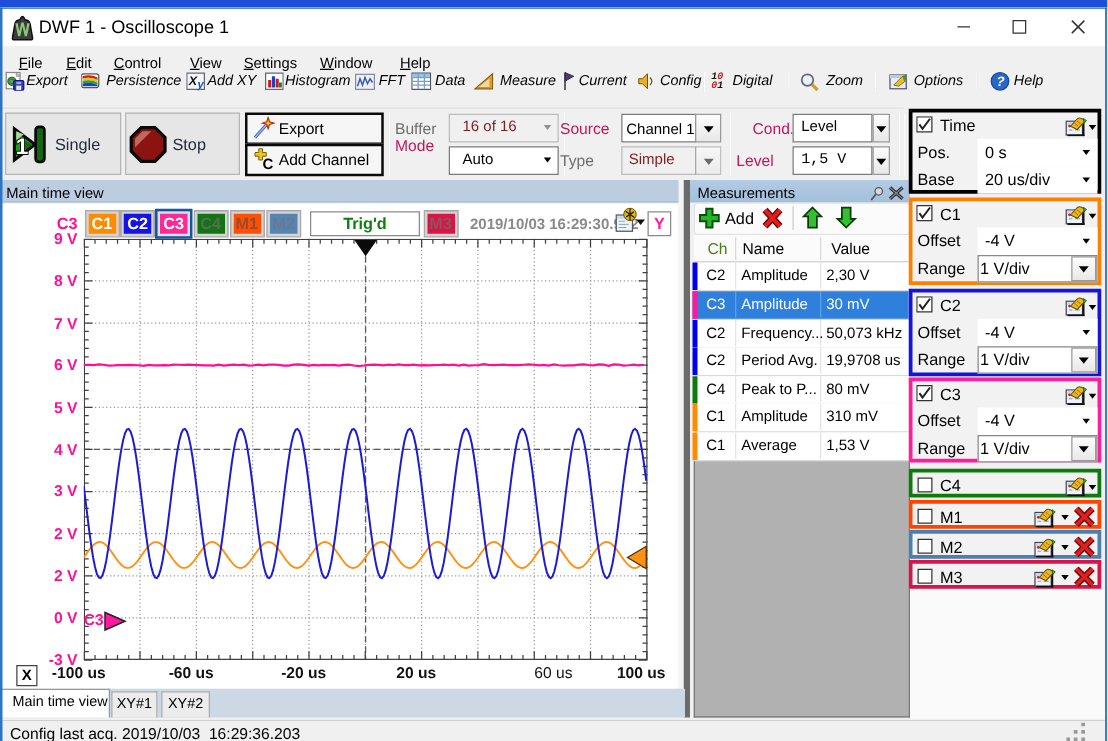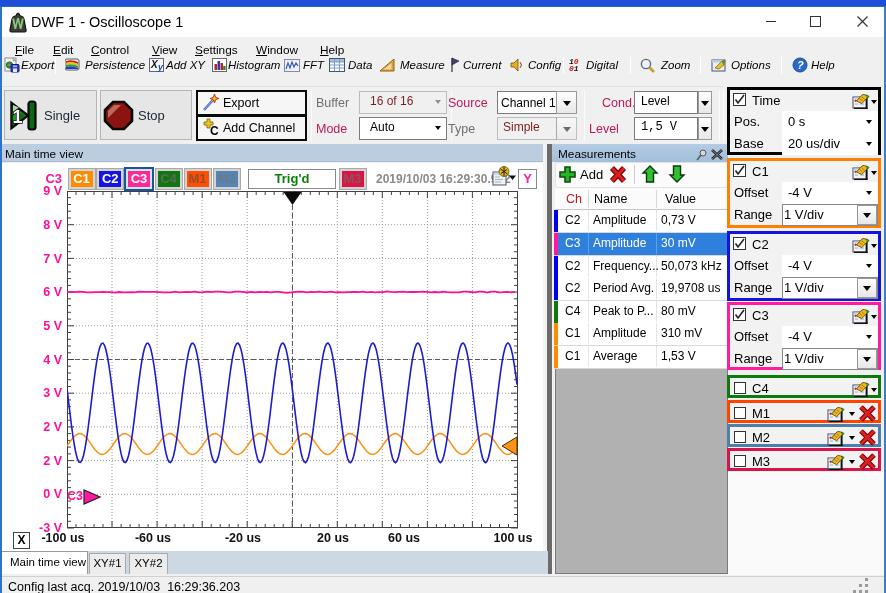--- a/index.html
+++ b/index.html
@@ -172,21 +172,21 @@
         <path d="M5 1 L8 1 L8 4 L11 4 L11 7 L8 7 L8 10 L5 10 L5 7 L2 7 L2 4 L5 4 Z" fill="#e8c818" stroke="#806008" stroke-width="0.8"></path>
         <text x="8" y="17" font-size="12" font-weight="bold" font-family="Liberation Sans" fill="#000">C</text>
       </svg>
 <div class="abs" style="left:223px;top:115px;font-size:12.5px;color:#000;">Add Channel</div>
 <div class="abs" style="left:311px;top:84px;width:1px;height:51px;background:#d5d5d5;border-right:1px solid #fbfbfb;"></div>
 <div class="grouplbl" style="left:316px;top:90px;color:#6e6e6e;">Buffer</div>
 <div class="combo dis" style="left:359px;top:85px;width:88px;height:23px;">
         <span class="txt" style="left:10px;">16 of 16</span>
         <span class="arrowflat"></span>
       </div>
-<div class="grouplbl" style="left:316px;top:116px;">Mode</div>
+<div class="grouplbl" style="left:316px;top:104px;">Mode</div>
 <div class="combo" style="left:359px;top:111px;width:88px;height:23px;">
         <span class="txt" style="left:10px;">Auto</span>
         <span class="arrowflat"></span>
       </div>
 <div class="abs" style="left:451px;top:84px;width:1px;height:51px;background:#d5d5d5;border-right:1px solid #fbfbfb;"></div>
 <div class="grouplbl" style="left:448px;top:90px;">Source</div>
 <div class="combo" style="left:497px;top:85px;width:60px;height:23px;">
         <span class="txt" style="left:3px;top:4px;">Channel 1</span>
       </div>
 <div class="arrbtn" style="left:556px;top:85px;width:21px;height:23px;"></div>
@@ -242,21 +242,21 @@
       <div class="abs" style="left:20px;top:347px;width:42px;text-align:right;font-weight:bold;font-size:12.5px;color:#ff0f96;">4 V</div>
       <div class="abs" style="left:20px;top:380px;width:42px;text-align:right;font-weight:bold;font-size:12.5px;color:#ff0f96;">3 V</div>
       <div class="abs" style="left:20px;top:414px;width:42px;text-align:right;font-weight:bold;font-size:12.5px;color:#ff0f96;">2 V</div>
       <div class="abs" style="left:20px;top:448px;width:42px;text-align:right;font-weight:bold;font-size:12.5px;color:#ff0f96;">2 V</div>
       <div class="abs" style="left:20px;top:481px;width:42px;text-align:right;font-weight:bold;font-size:12.5px;color:#ff0f96;">0 V</div>
       <div class="abs" style="left:20px;top:515px;width:42px;text-align:right;font-weight:bold;font-size:12.5px;color:#ff0f96;">-3 V</div>
       <div class="abs" style="left:28px;top:525px;width:70px;text-align:center;font-weight:bold;font-size:12.5px;color:#111;">-100 us</div>
       <div class="abs" style="left:118px;top:525px;width:70px;text-align:center;font-weight:bold;font-size:12.5px;color:#111;">-60 us</div>
       <div class="abs" style="left:208px;top:525px;width:70px;text-align:center;font-weight:bold;font-size:12.5px;color:#111;">-20 us</div>
       <div class="abs" style="left:298px;top:525px;width:70px;text-align:center;font-weight:bold;font-size:12.5px;color:#111;">20 us</div>
-      <div class="abs" style="left:388px;top:525px;width:70px;text-align:left;font-weight:bold;font-size:12.5px;color:#111;">60 us</div>
+      <div class="abs" style="left:388px;top:525px;width:70px;text-align:right;font-weight:normal;font-size:12.5px;color:#111;">60 us</div>
       <div class="abs" style="left:478px;top:525px;width:70px;text-align:center;font-weight:bold;font-size:12.5px;color:#111;">100 us</div>
 <div class="abs" style="left:13px;top:526px;width:17px;height:17px;border:1px solid #444;text-align:center;font-weight:bold;font-size:12px;line-height:15px;color:#000;">X</div>
 <svg class="abs" style="left:67px;top:185px;" width="452" height="338" viewBox="0 0 452 338">
 <g class="gg">
           <path d="M45.0 0 V337" class="gdot"></path>
           <path d="M90.1 0 V337" class="gdot"></path>
           <path d="M135.1 0 V337" class="gdot"></path>
           <path d="M180.2 0 V337" class="gdot"></path>
           <path d="M225.2 0 V337" class="gdot"></path>
           <path d="M270.3 0 V337" class="gdot"></path>
@@ -312,32 +312,32 @@
         <path d="M4 3 L16 16 M16 3 L4 16" stroke="#e02020" stroke-width="3"></path>
       </svg>
 <div class="abs" style="left:634px;top:159px;width:1px;height:19px;background:#ccc;"></div>
 <svg class="abs" style="left:641px;top:158px;" width="18" height="21">
         <path d="M9 2 L16 9 L12.5 9 L12.5 18 L5.5 18 L5.5 9 L2 9 Z" fill="#30c030" stroke="#0a3a0a" stroke-width="1.4"></path>
       </svg>
 <svg class="abs" style="left:668px;top:158px;" width="18" height="21">
         <path d="M9 18 L16 11 L12.5 11 L12.5 2 L5.5 2 L5.5 11 L2 11 Z" fill="#30c030" stroke="#0a3a0a" stroke-width="1.4"></path>
       </svg>
 <div class="abs" style="left:555px;top:182px;width:173px;height:22px;background:#fbfbfb;border-bottom:1px solid #c6c6c6;"></div>
-<div class="abs" style="left:566px;top:186px;font-size:12.5px;color:#b91c1c;">Ch</div>
+<div class="abs" style="left:566px;top:186px;font-size:12.5px;color:#4d7c0f;">Ch</div>
 <div class="abs" style="left:594px;top:186px;font-size:12.5px;color:#000;">Name</div>
 <div class="abs" style="left:665px;top:186px;font-size:12.5px;color:#000;">Value</div>
 <div class="abs" style="left:588px;top:184px;width:1px;height:18px;background:#d8d8d8;"></div>
 <div class="abs" style="left:656px;top:184px;width:1px;height:18px;background:#d8d8d8;"></div>
 <div class="mrow" style="top:204.4px;height:23px;">
         <span class="ind" style="background:#0000ee;height:22px;"></span>
         <span class="cl1"></span>
         <span class="cl2"></span>
         <span class="ch">C2</span>
         <span class="nm">Amplitude</span>
-        <span class="vl">0,73 V</span>
+        <span class="vl">2,30 V</span>
       </div>
       <div class="mrow" style="top:227.0px;height:23px;background:#2f80dd;color:#fff;">
         <span class="ind" style="background:#ff18a0;height:22px;"></span>
         <span class="cl1" style="background:#5ea0e8;"></span>
         <span class="cl2" style="background:#5ea0e8;"></span>
         <span class="ch">C3</span>
         <span class="nm">Amplitude</span>
         <span class="vl">30 mV</span>
       </div>
       <div class="mrow" style="top:249.6px;height:23px;">

